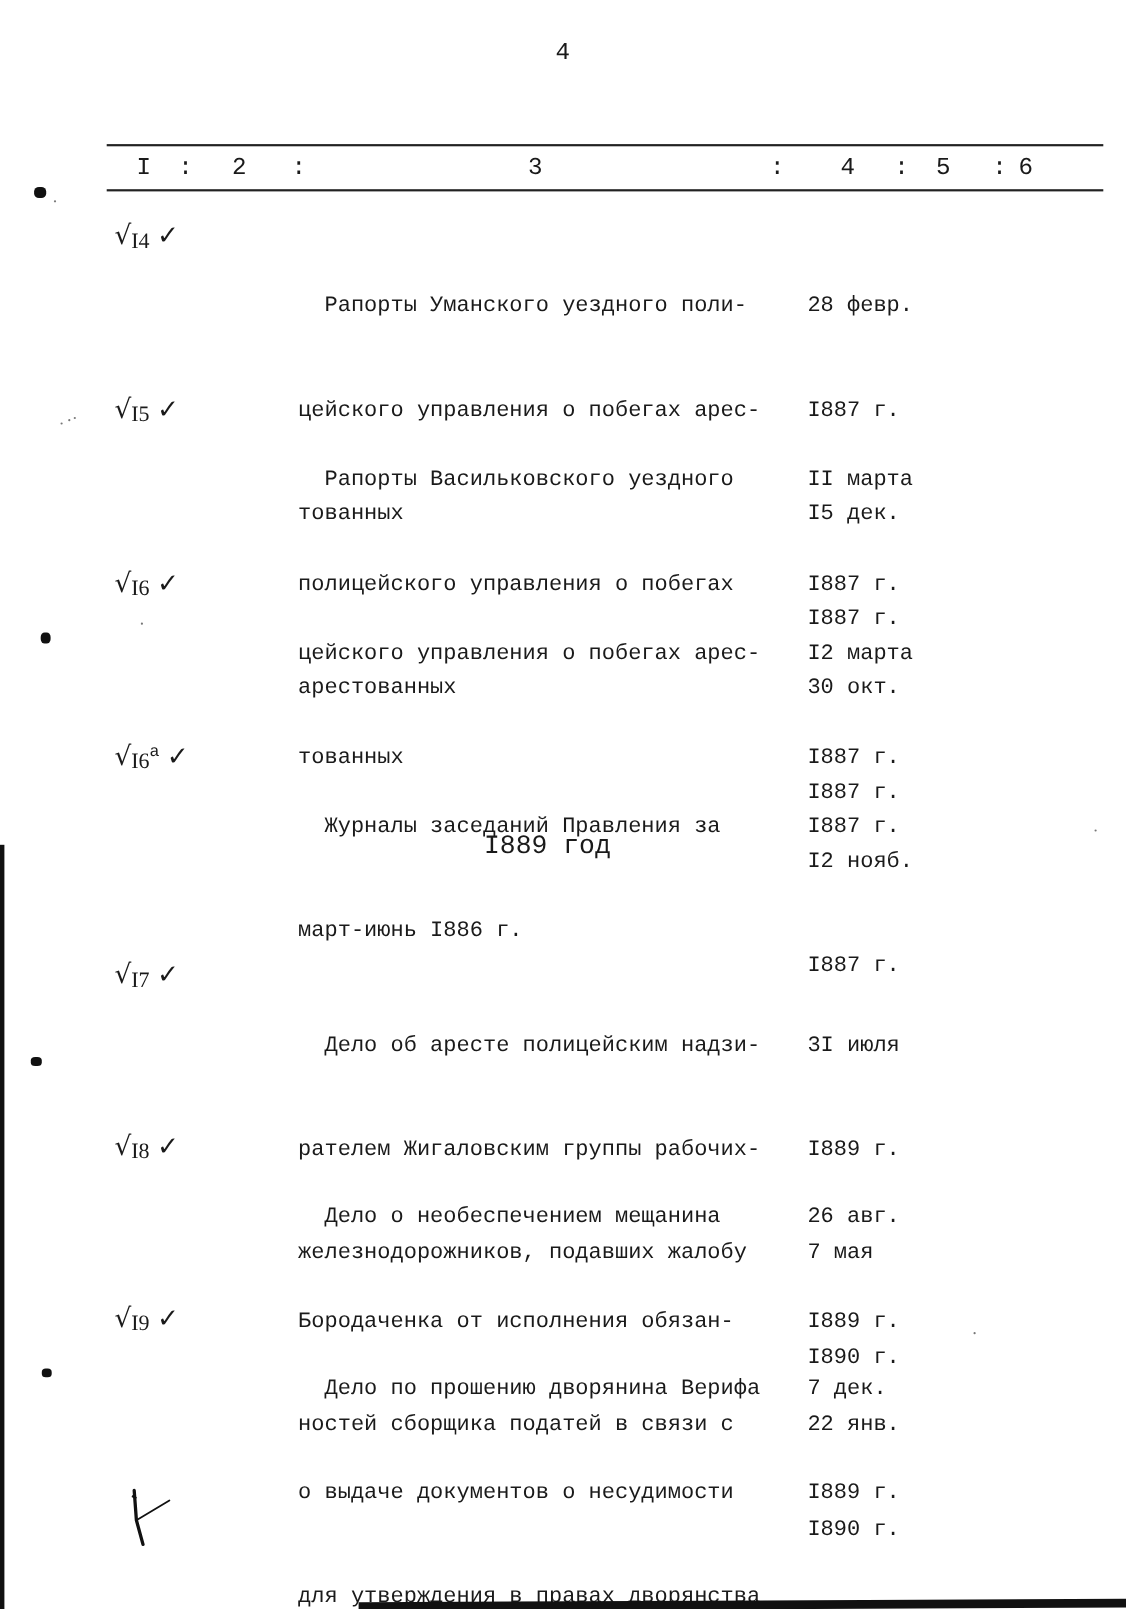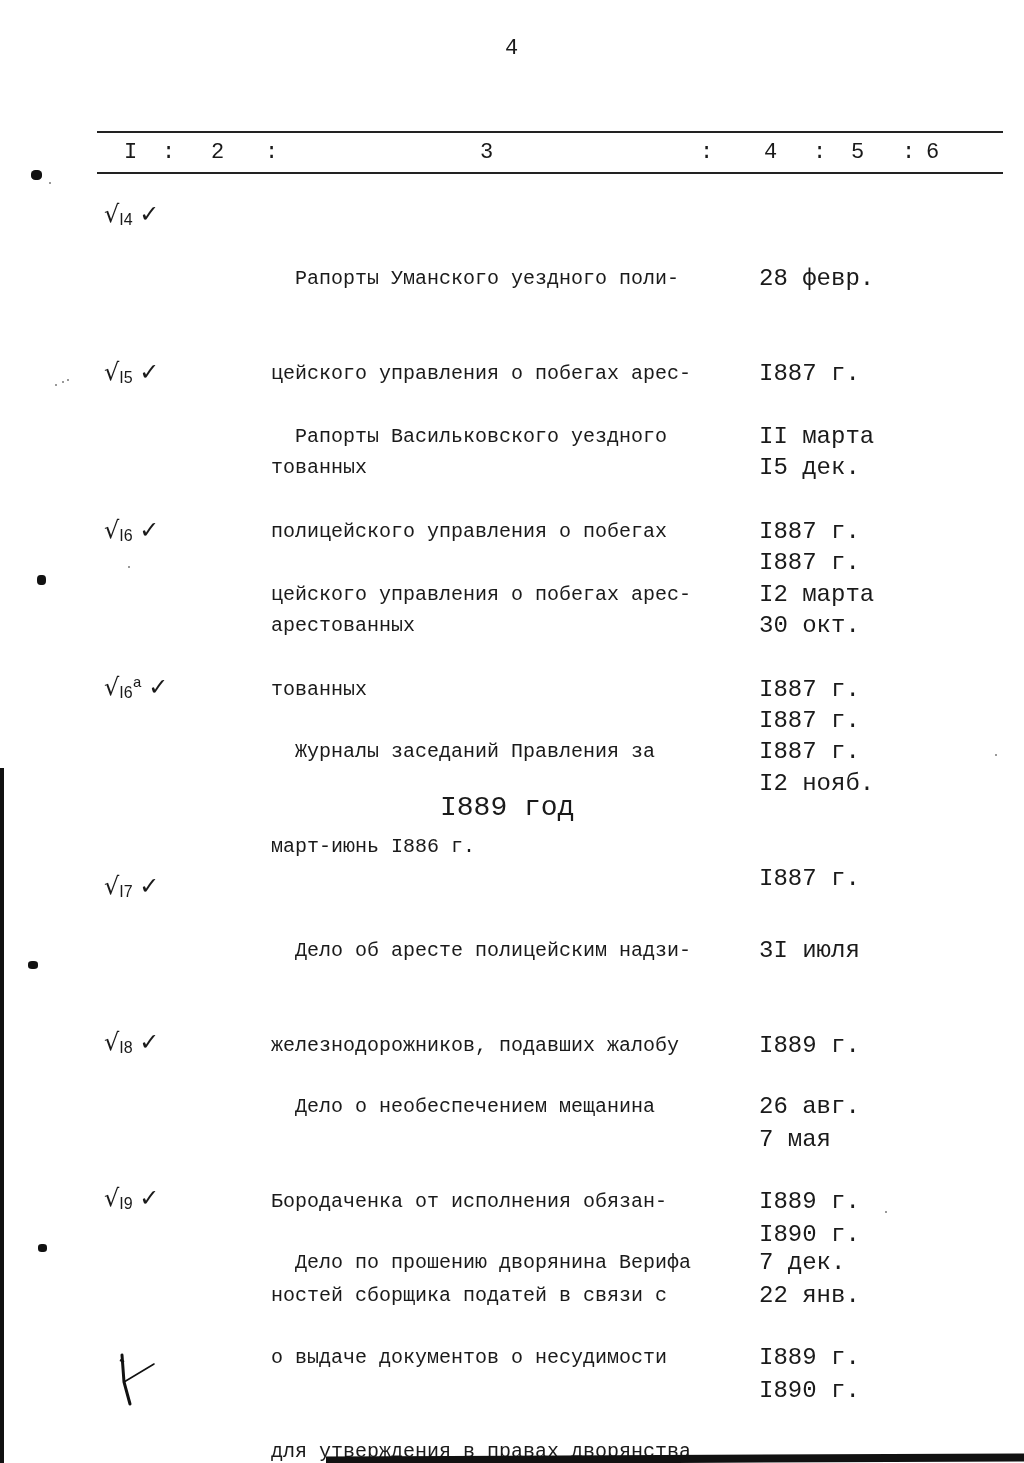--- a/index.html
+++ b/index.html
@@ -15,27 +15,27 @@
     .header-row { position: absolute; top: 140px; left: 0; width: 1024px; height: 26px; font-size: 22px; }
     .header-row span { position: absolute; top: 0; }
 
     .entry { position: absolute; left: 0; width: 1024px; }
     .entry .num {
       position: absolute; left: 104px; top: 0;
       font-size: 21px; font-style: italic; white-space: nowrap;
       font-family: "DejaVu Serif", serif;
     }
     .entry .num .tick { font-size: 24px; font-style: normal; }
-    .entry .num .id { font-family: Liberation Sans, sans-serif; font-style: normal; font-size: 16px; vertical-align: -3px; }
+    .entry .num .id { font-family: Liberation Serif, serif; font-style: normal; font-size: 20px; vertical-align: -3px; }
     .entry .num sup { font-family: "Liberation Mono", monospace; font-style: normal; font-size: 15px; }
     .entry .title { position: absolute; left: 271px; top: 0; width: 446px; font-size: 20px; line-height: 31.5px; white-space: pre; }
-    .entry .dates { position: absolute; left: 759px; top: 0; width: 140px; font-size: 24px; line-height: 31.5px; white-space: pre; }
+    .entry .dates { position: absolute; left: 734px; top: 0; width: 140px; font-size: 20px; line-height: 31.5px; white-space: pre; }
     .entry .title .line, .entry .dates .line { display: block; height: 31.5px; }
 
-    .section-year { position: absolute; left: 440px; top: 792px; font-size: 28px; }
+    .section-year { position: absolute; left: 440px; top: 756px; font-size: 24px; }
 
     .signature { position: absolute; left: 112px; top: 1352px; width: 60px; height: 60px; }
 
     .left-edge { position: absolute; left: 0; top: 768px; width: 4px; height: 695px; background: #111; }
     .bottom-edge { position: absolute; left: 326px; top: 1455px; width: 698px; height: 8px; background: #111; transform: skewY(-0.25deg); }
     .punch { position: absolute; background: #111; border-radius: 40%; }
     .speck { position: absolute; width: 2px; height: 2px; background: #777; border-radius: 50%; }
   </style>
 </head>
 <body>
@@ -128,20 +128,21 @@
 
 <div class="section-year">I889 год</div>
 
 <div class="entry" style="top:872px">
   <div class="num">
     <span class="tick">√</span><span class="id">I7</span>
     <span class="tick">✓</span>
   </div>
   <div class="title">
     <span class="line">  Дело об аресте полицейским надзи-</span>
+    <span class="line">рателем Жигаловским группы рабочих-</span>
     <span class="line">железнодорожников, подавших жалобу</span>
   </div>
   <div class="dates">
     <span class="line">3I июля</span>
     <span class="line">I889 г.</span>
     <span class="line">7 мая</span>
     <span class="line">I890 г.</span>
   </div>
 </div>
 

